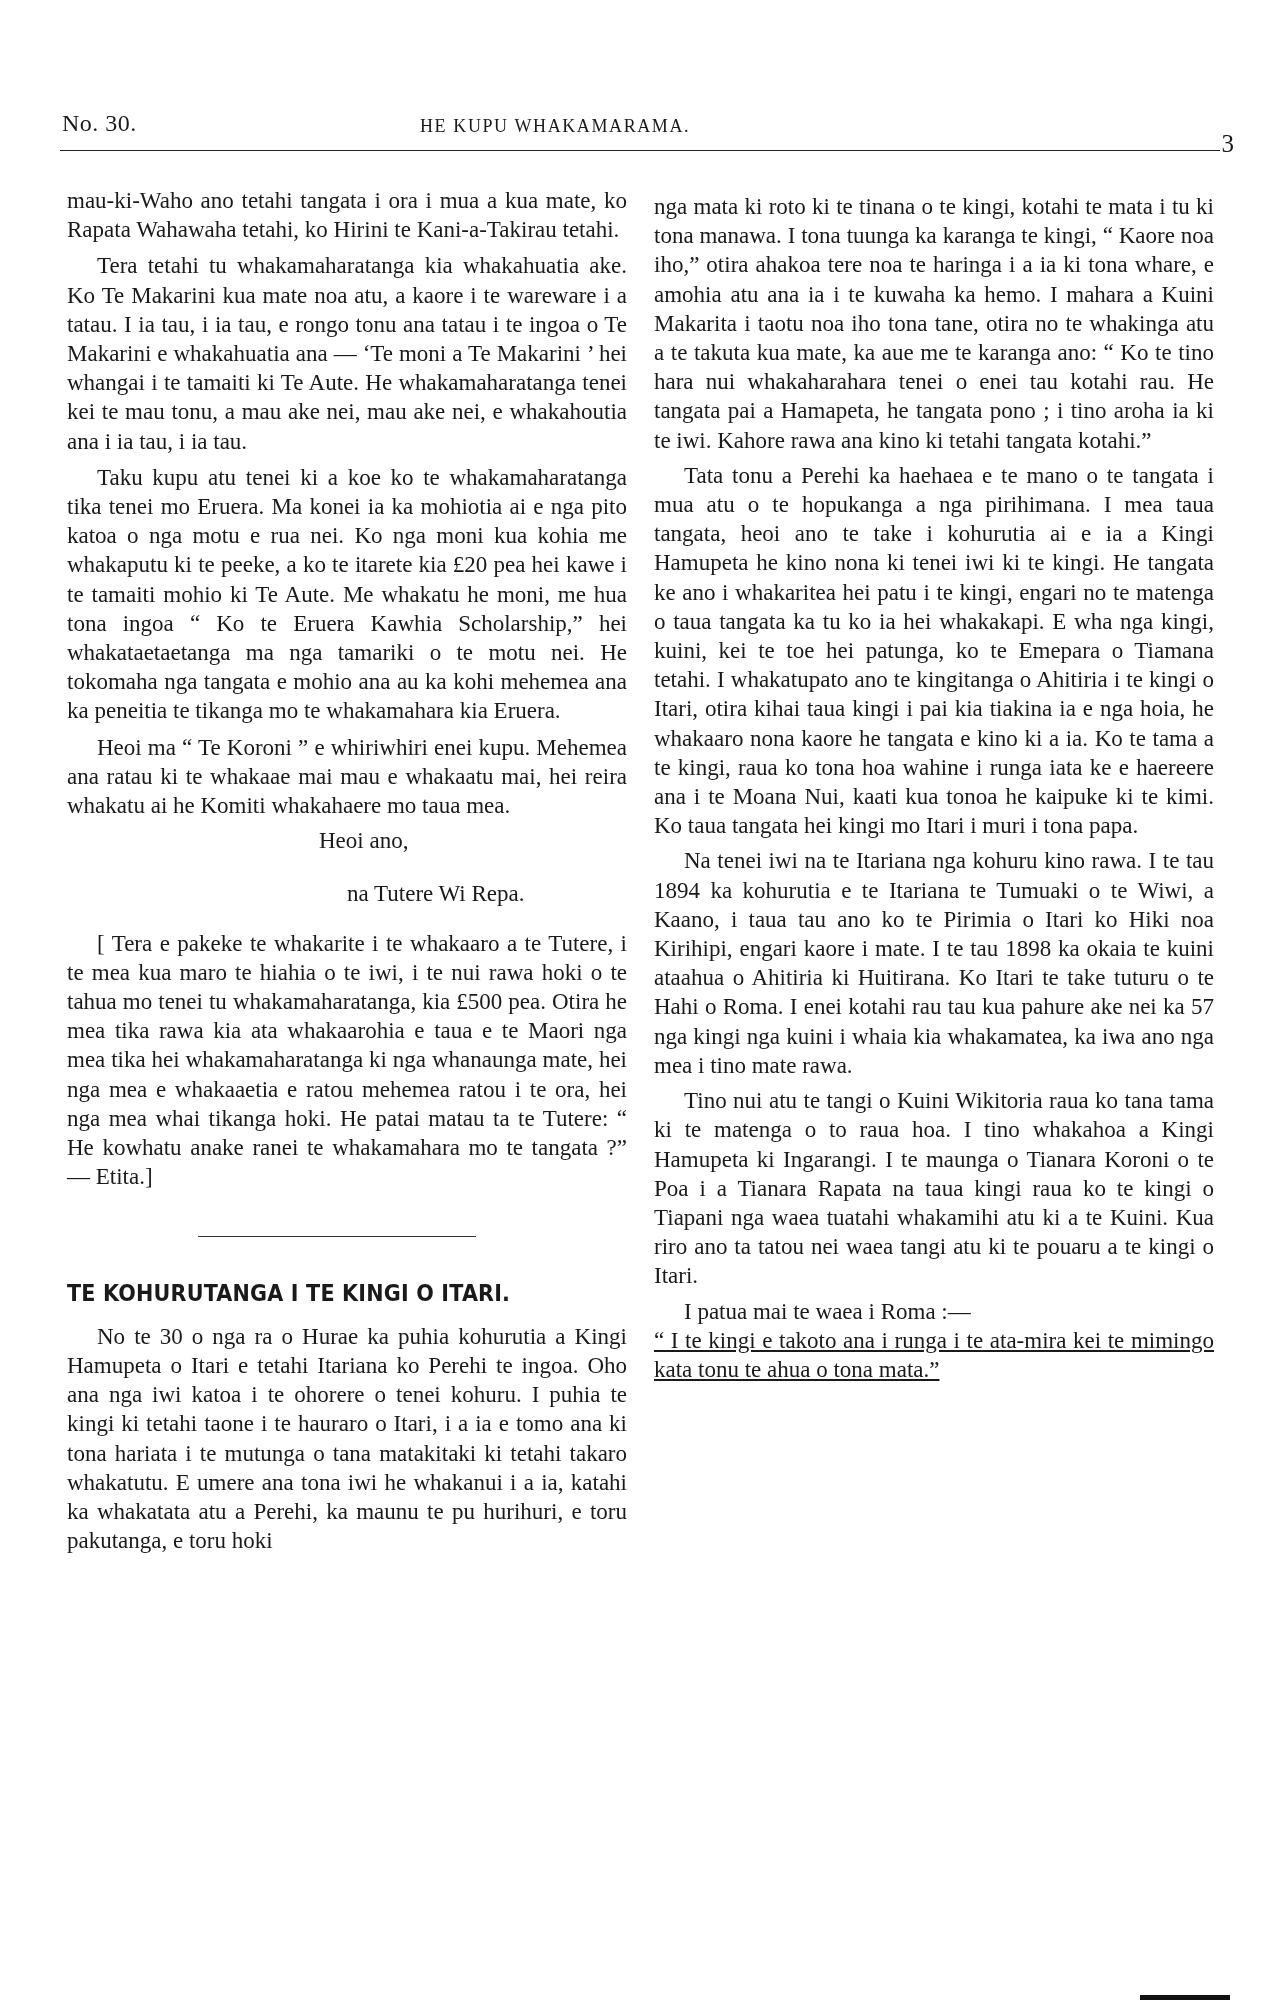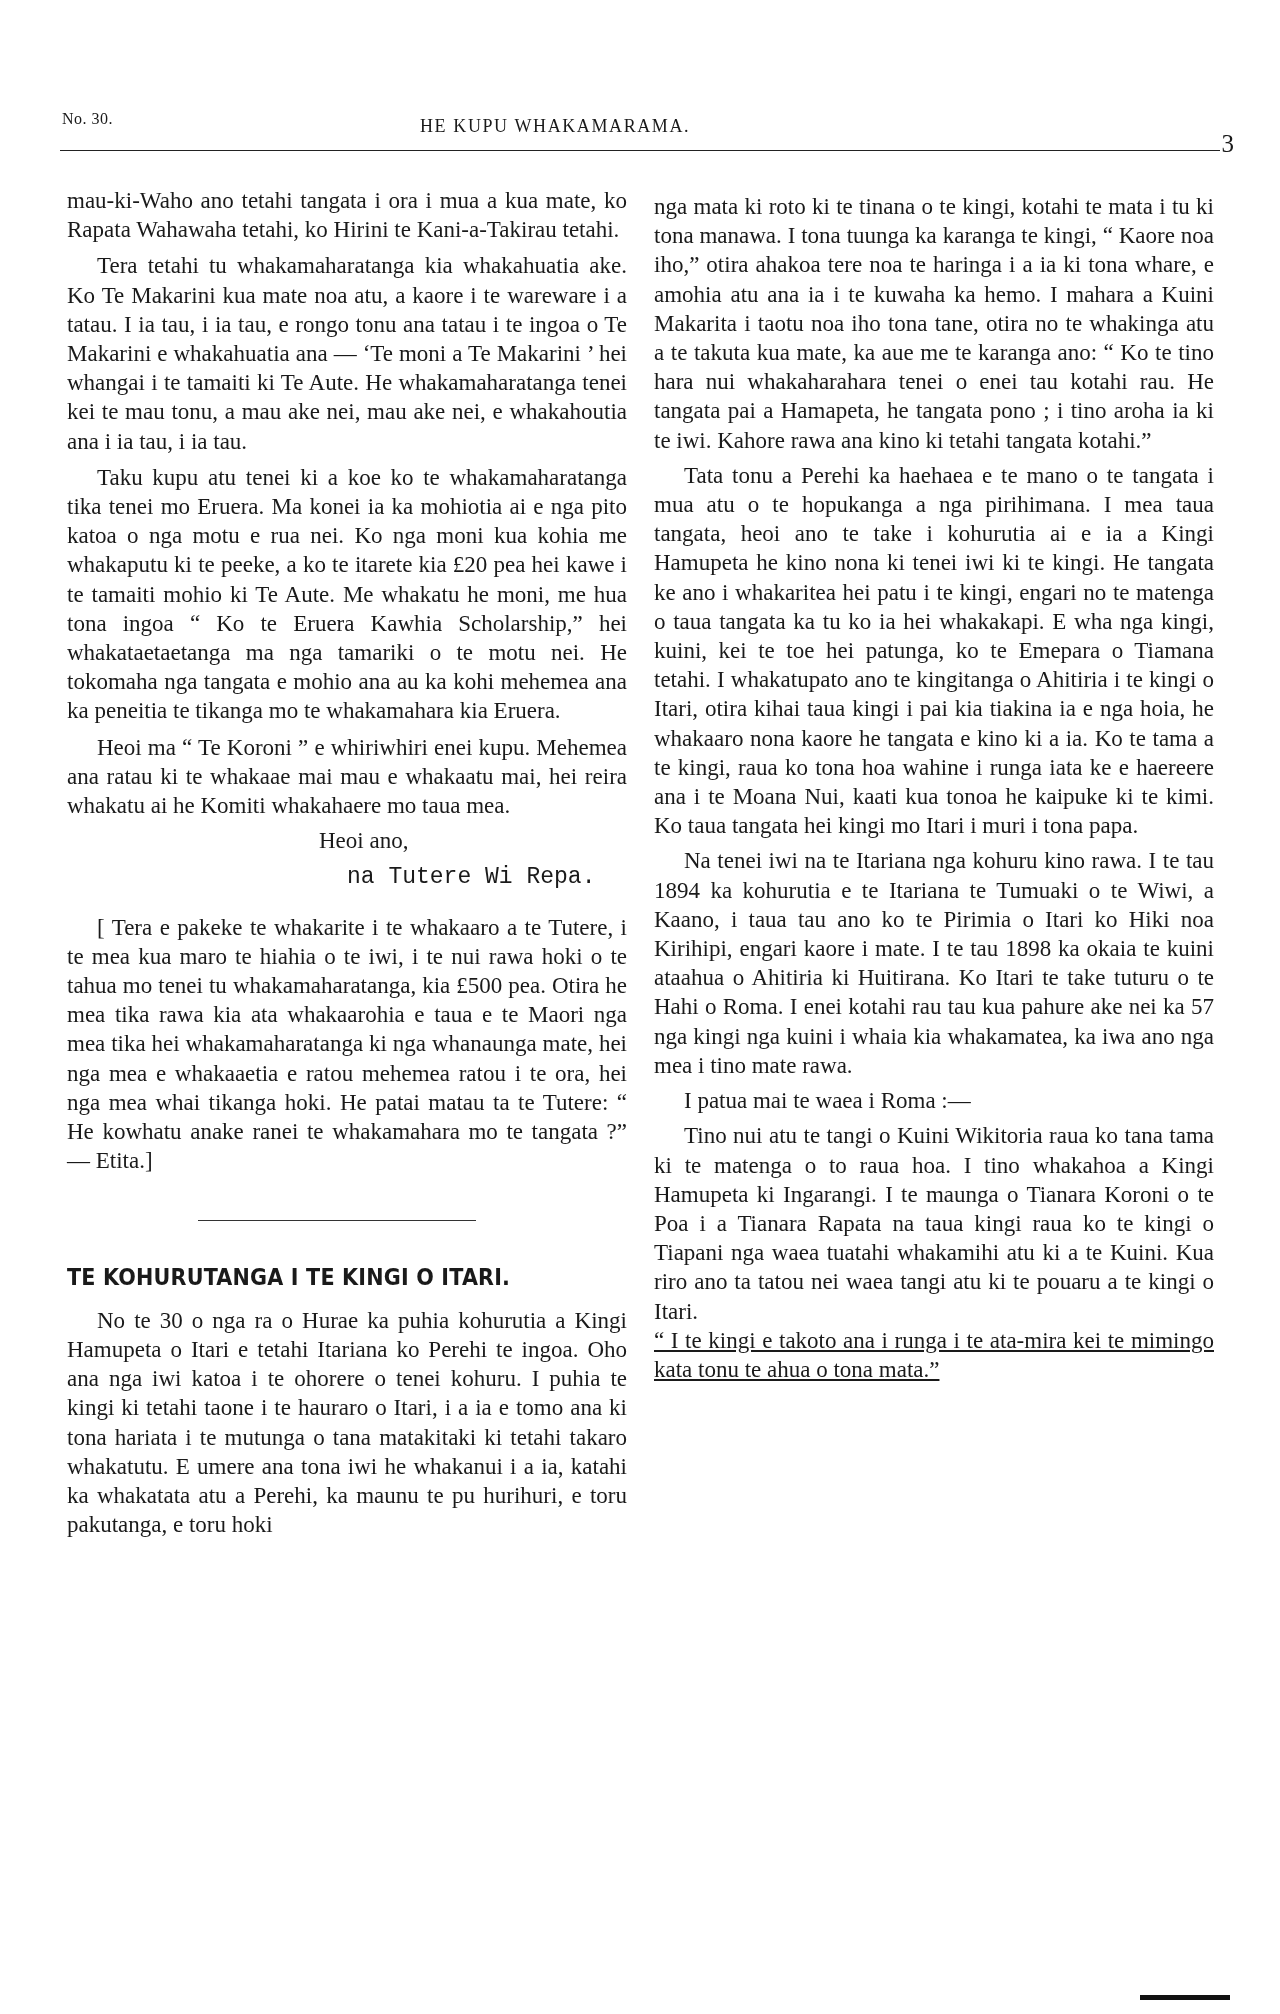--- a/index.html
+++ b/index.html
@@ -27,21 +27,21 @@
     top: 106px;
     left: 0;
     width: 1160px;
     height: 44px;
     border-bottom: 1.5px solid #222;
   }
   .rh-number {
     position: absolute;
     left: 2px;
     top: 4px;
-    font-size: 16px;
+    font-size: 24px;
     letter-spacing: 0.5px;
   }
   .rh-title {
     position: absolute;
     left: 360px;
     top: 10px;
     font-size: 18px;
     letter-spacing: 1.6px;
   }
   .rh-page {
@@ -79,23 +79,22 @@
   }
   .signoff {
     margin: 6px 0 0 0;
     text-indent: 0;
   }
   .signoff.one {
     padding-left: 252px;
   }
   .signoff.two {
     padding-left: 280px;
-    margin-top: 8px;
+    margin-top: 24px;
     margin-bottom: 20px;
-    font-family: Liberation Mono, monospace;
   }
   .editor-note {
     text-indent: 30px;
     margin: 0;
   }
   .divider {
     width: 278px;
     height: 0;
     border-top: 1.5px solid #333;
     margin: 44px auto 42px auto;
@@ -150,19 +149,19 @@
     <div class="divider"></div>
 
     <h2 class="section-heading">TE KOHURUTANGA I TE KINGI O ITARI.</h2>
     <p class="para">No te 30 o nga ra o Hurae ka puhia kohurutia a Kingi Hamupeta o Itari e tetahi Itariana ko Perehi te ingoa. Oho ana nga iwi katoa i te ohorere o tenei kohuru. I puhia te kingi ki tetahi taone i te hauraro o Itari, i a ia e tomo ana ki tona hariata i te mutunga o tana matakitaki ki tetahi takaro whakatutu. E umere ana tona iwi he whakanui i a ia, katahi ka whakatata atu a Perehi, ka maunu te pu hurihuri, e toru pakutanga, e toru hoki</p>
   </div>
 
   <div class="column col-right">
     <p class="para first tight">nga mata ki roto ki te tinana o te kingi, kotahi te mata i tu ki tona manawa. I tona tuunga ka karanga te kingi, “ Kaore noa iho,” otira ahakoa tere noa te haringa i a ia ki tona whare, e amohia atu ana ia i te kuwaha ka hemo. I mahara a Kuini Makarita i taotu noa iho tona tane, otira no te whakinga atu a te takuta kua mate, ka aue me te karanga ano: “ Ko te tino hara nui whakaharahara tenei o enei tau kotahi rau. He tangata pai a Hamapeta, he tangata pono ; i tino aroha ia ki te iwi. Kahore rawa ana kino ki tetahi tangata kotahi.”</p>
     <p class="para tight">Tata tonu a Perehi ka haehaea e te mano o te tangata i mua atu o te hopukanga a nga pirihimana. I mea taua tangata, heoi ano te take i kohurutia ai e ia a Kingi Hamupeta he kino nona ki tenei iwi ki te kingi. He tangata ke ano i whakaritea hei patu i te kingi, engari no te matenga o taua tangata ka tu ko ia hei whakakapi. E wha nga kingi, kuini, kei te toe hei patunga, ko te Emepara o Tiamana tetahi. I whakatupato ano te kingitanga o Ahitiria i te kingi o Itari, otira kihai taua kingi i pai kia tiakina ia e nga hoia, he whakaaro nona kaore he tangata e kino ki a ia. Ko te tama a te kingi, raua ko tona hoa wahine i runga iata ke e haereere ana i te Moana Nui, kaati kua tonoa he kaipuke ki te kimi. Ko taua tangata hei kingi mo Itari i muri i tona papa.</p>
     <p class="para tight">Na tenei iwi na te Itariana nga kohuru kino rawa. I te tau 1894 ka kohurutia e te Itariana te Tumuaki o te Wiwi, a Kaano, i taua tau ano ko te Pirimia o Itari ko Hiki noa Kirihipi, engari kaore i mate. I te tau 1898 ka okaia te kuini ataahua o Ahitiria ki Huitirana. Ko Itari te take tuturu o te Hahi o Roma. I enei kotahi rau tau kua pahure ake nei ka 57 nga kingi nga kuini i whaia kia whakamatea, ka iwa ano nga mea i tino mate rawa.</p>
+    <p class="para tight">Tino nui atu te tangi o Kuini Wikitoria raua ko tana tama ki te matenga o to raua hoa. I tino whakahoa a Kingi Hamupeta ki Ingarangi. I te maunga o Tianara Koroni o te Poa i a Tianara Rapata na taua kingi raua ko te kingi o Tiapani nga waea tuatahi whakamihi atu ki a te Kuini. Kua riro ano ta tatou nei waea tangi atu ki te pouaru a te kingi o Itari.</p>
     <p class="para tight">I patua mai te waea i Roma :—</p>
-    <p class="para tight">Tino nui atu te tangi o Kuini Wikitoria raua ko tana tama ki te matenga o to raua hoa. I tino whakahoa a Kingi Hamupeta ki Ingarangi. I te maunga o Tianara Koroni o te Poa i a Tianara Rapata na taua kingi raua ko te kingi o Tiapani nga waea tuatahi whakamihi atu ki a te Kuini. Kua riro ano ta tatou nei waea tangi atu ki te pouaru a te kingi o Itari.</p>
     <p class="quote-line">“ I te kingi e takoto ana i runga i te ata-mira kei te mimingo kata tonu te ahua o tona mata.”</p>
   </div>
 
   <div class="scan-mark"></div>
 </div>
 
 </body></html>

